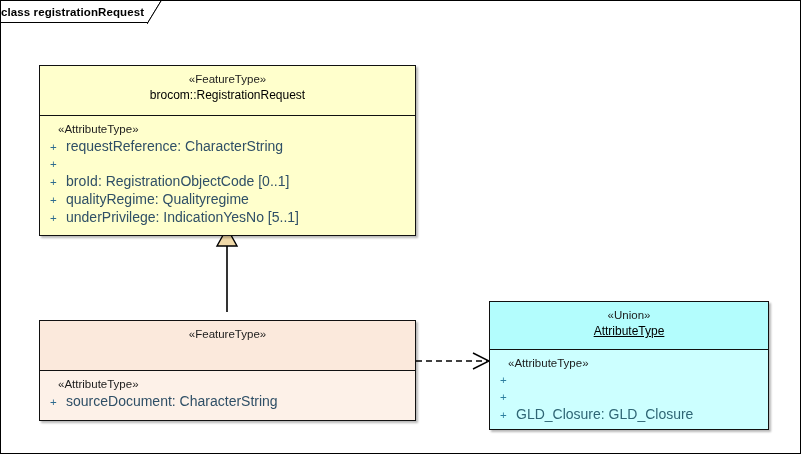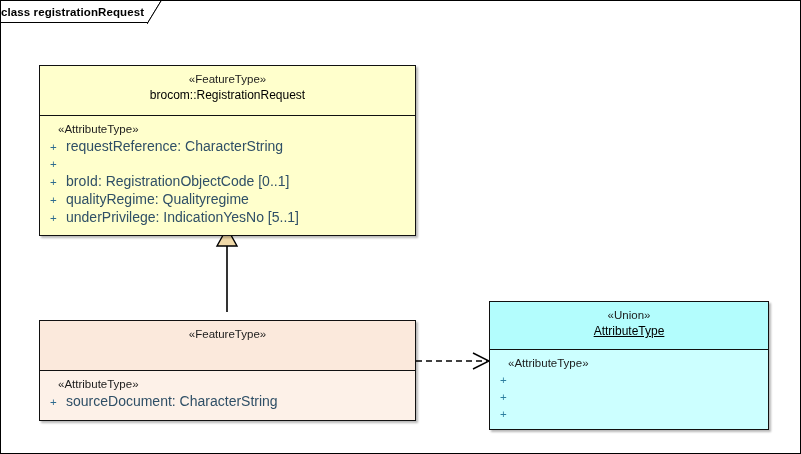--- a/index.html
+++ b/index.html
@@ -240,17 +240,18 @@
     <div class="uml-compartment">
       <div class="compartment-stereotype">«AttributeType»</div>
       <div class="attr-row">
         <span class="attr-vis">+</span>
       </div>
       <div class="attr-row">
         <span class="attr-vis">+</span>
       </div>
       <div class="attr-row">
         <span class="attr-vis">+</span>
+        <span class="attr-text">GLD_Closure: GLD_Closure</span>
       </div>
     </div>
   </div>
 
 </div>
 
 </body></html>

